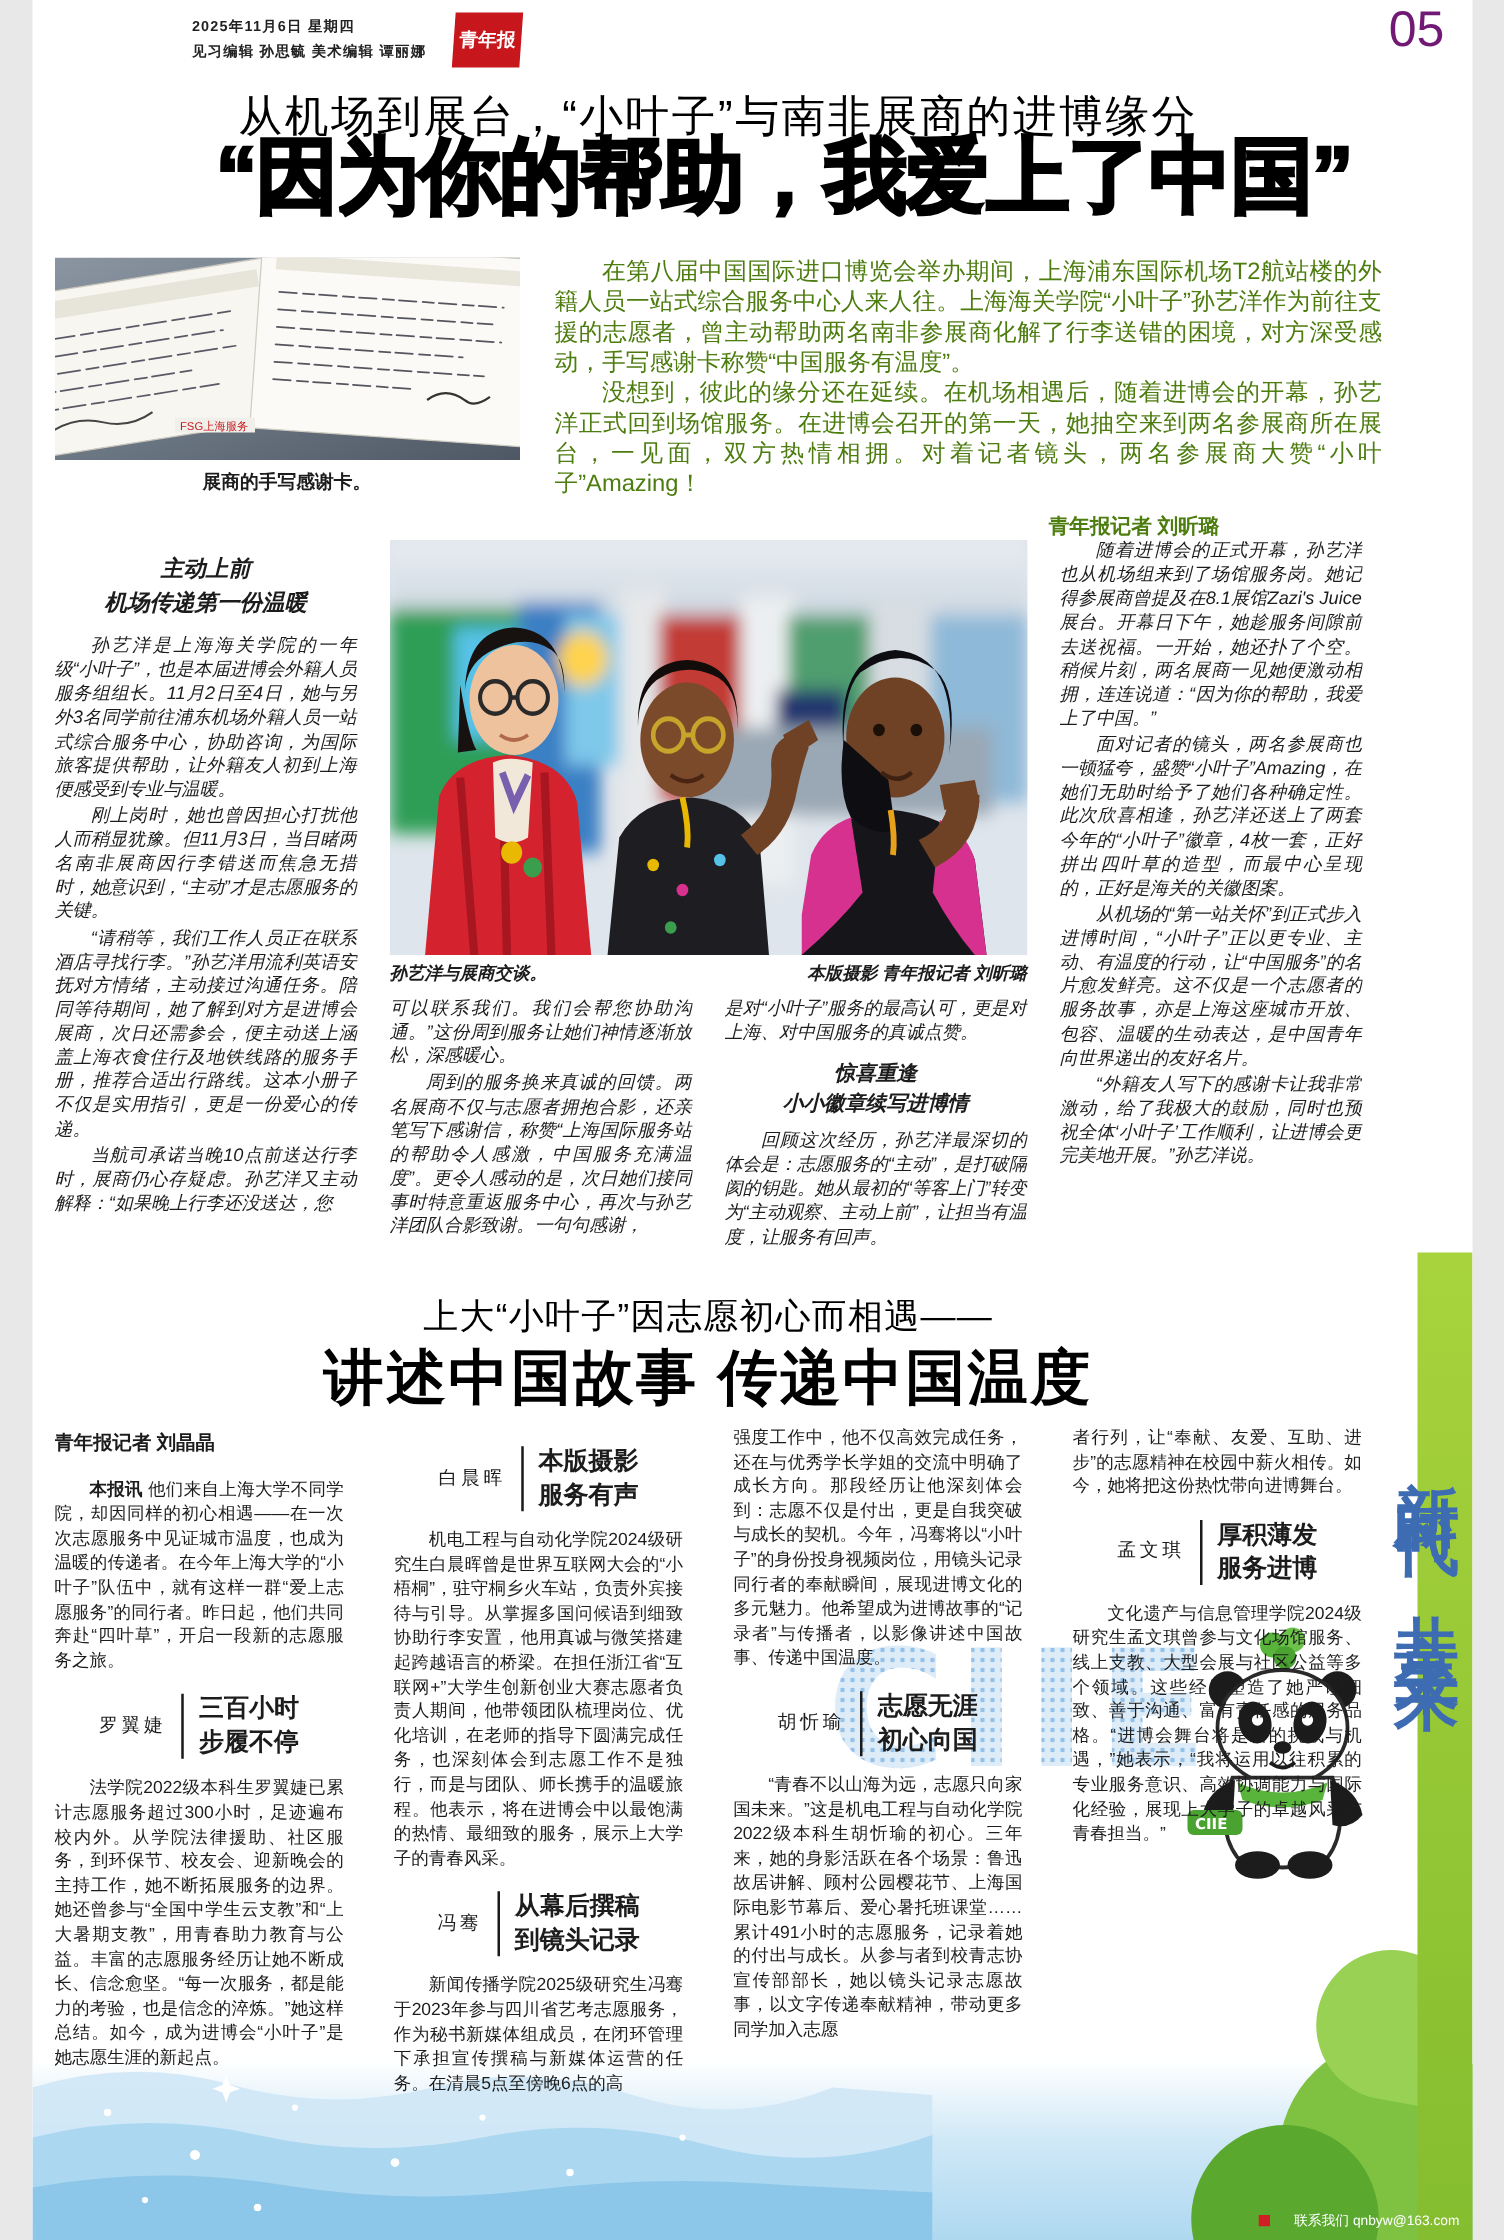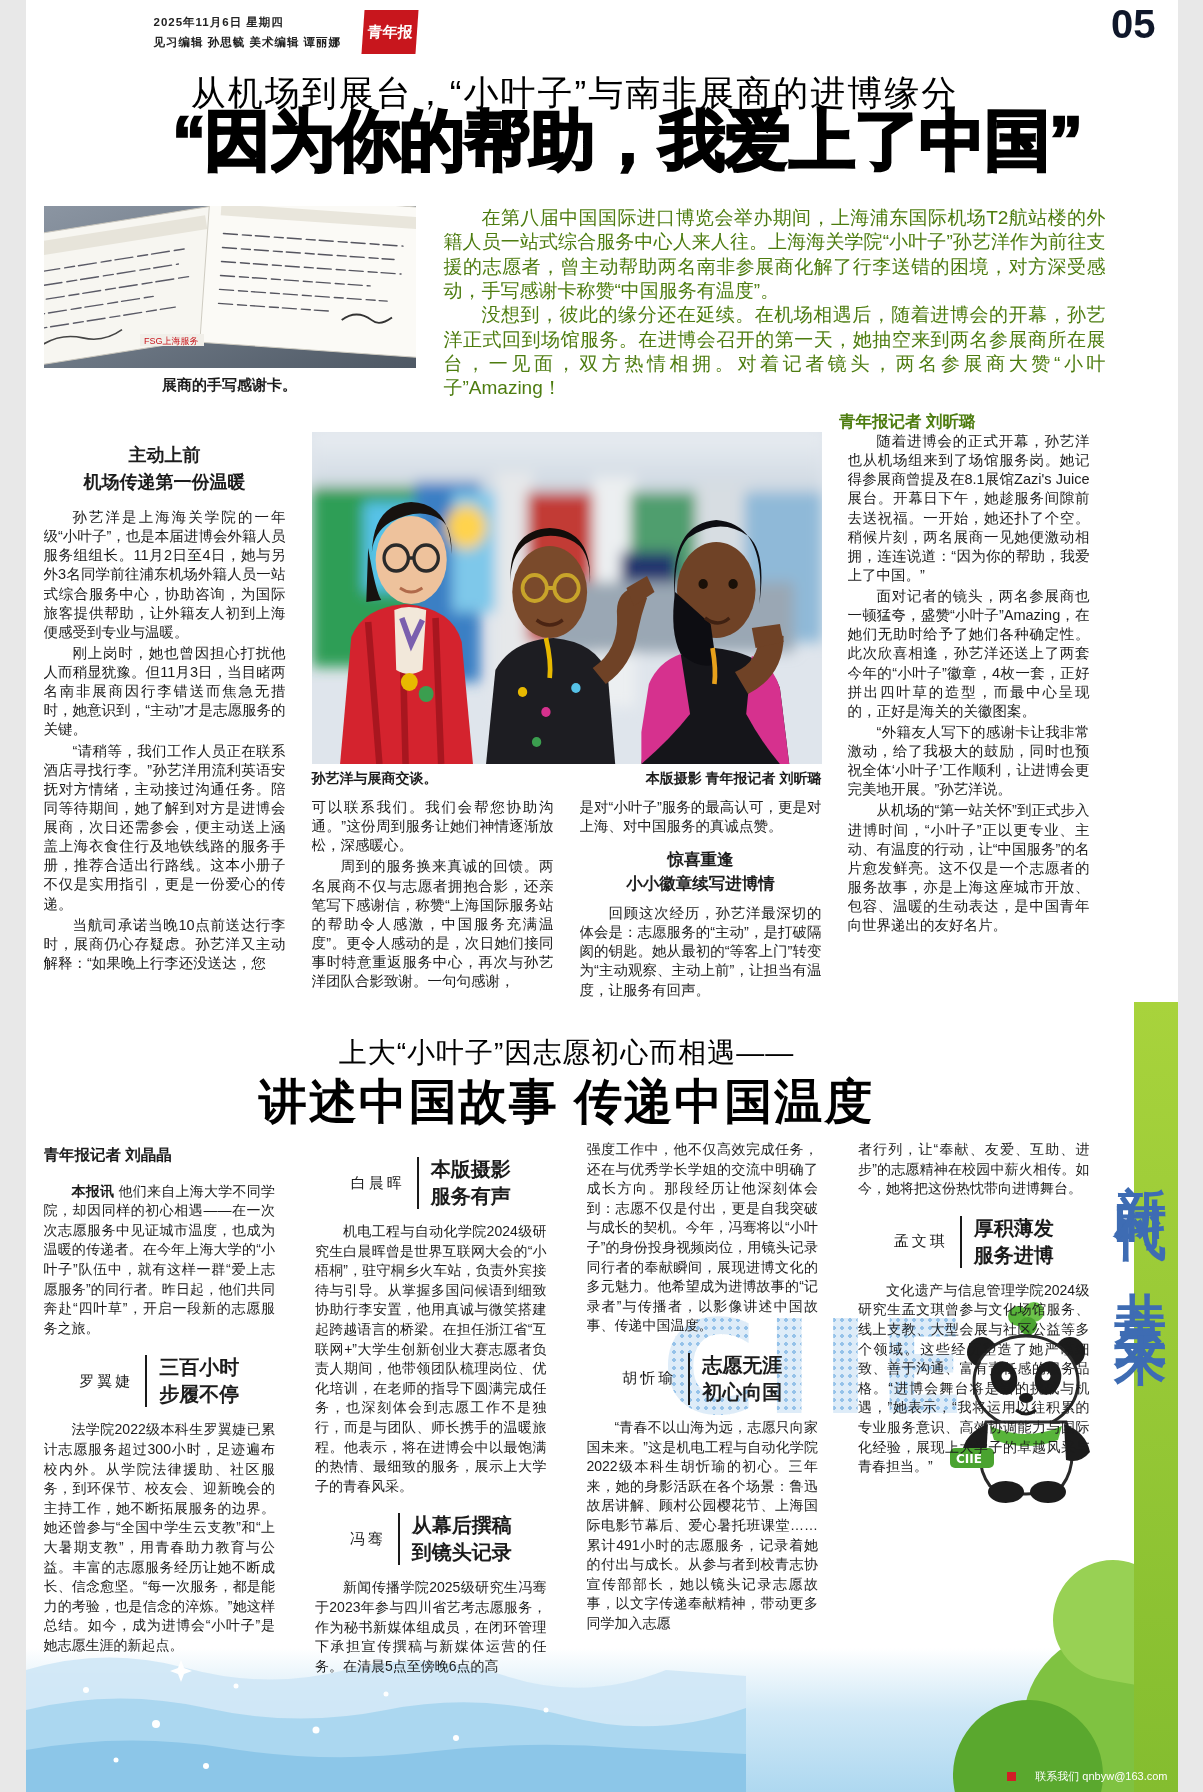--- a/index.html
+++ b/index.html
@@ -4,37 +4,37 @@
 <style>
   html,body{margin:0;padding:0;background:#e8e8e8;}
   .page{position:relative;width:1152px;height:1792px;background:#ffffff;overflow:hidden;
         font-family:"Liberation Sans",sans-serif;color:#1c1c1c;margin:0 auto;}
   
   .masthead-info{position:absolute;left:128px;top:12px;font-size:11.5px;font-weight:bold;
         line-height:1.75;color:#222;letter-spacing:1px;}
   .logo-box{position:absolute;left:337px;top:10px;width:54px;height:44px;background:#c8161d;
         color:#fff;display:flex;align-items:center;justify-content:center;font-size:15px;
         font-weight:bold;font-family:"Liberation Serif",serif;transform:skewX(-4deg);}
-  .page-number{position:absolute;right:22px;top:2px;font-size:40px;color:#0f172a;font-weight:700;}
+  .page-number{position:absolute;right:22px;top:2px;font-size:40px;color:#701a75;font-weight:400;}
   
   .kicker{position:absolute;left:18px;top:70px;width:1062px;text-align:center;font-size:35px;
         font-weight:500;color:#000;letter-spacing:2px;}
   .main-headline{position:absolute;left:0px;top:96px;width:1203px;text-align:center;font-size:66px;
         font-weight:900;color:#000;letter-spacing:-1px;-webkit-text-stroke:2.5px #000;}
   
   .lead-wrap{position:absolute;left:18px;top:206px;width:1062px;display:flex;gap:28px;}
   .cards-block{width:372px;flex:0 0 372px;}
   .cards-img{width:372px;height:162px;display:block;}
   .cards-caption{text-align:center;font-size:15px;font-weight:bold;margin-top:8px;}
   .lead-text{flex:1;font-size:19px;line-height:1.28;text-align:justify;color:#4d7c0f;}
   .lead-text p{margin:0;text-indent:2em;}
   .lead-byline{text-align:right;padding-right:130px;font-weight:bold;font-size:16.5px;margin-top:10px;}
   
   .a1{position:absolute;left:18px;top:432px;width:1046px;height:576px;display:grid;
-      grid-template-columns:repeat(4,1fr);grid-template-rows:360px auto;column-gap:26px;row-gap:6px;}
+      grid-template-columns:repeat(4,1fr);grid-template-rows:360px auto;column-gap:26px;row-gap:6px;font-style:italic;}
   .a1 .bt{font-size:14.5px;line-height:1.32;text-align:justify;}
   .bt p{margin:0 0 2px 0;}
   .bt p.ind{text-indent:2em;}
   .a1-col1{grid-column:1;grid-row:1/3;overflow:hidden;}
   .a1-photo{grid-column:2/4;grid-row:1;}
   .a1-col2{grid-column:2;grid-row:2;overflow:hidden;}
   .a1-col3{grid-column:3;grid-row:2;overflow:hidden;}
   .a1-col4{grid-column:4;grid-row:1/3;overflow:hidden;}
   .col-heading{text-align:center;font-weight:bold;font-size:18px;line-height:1.5;margin:10px 0 12px;}
   .sub-heading{text-align:center;font-weight:bold;font-size:16.5px;line-height:1.45;margin:12px 0 8px;}
@@ -237,22 +237,22 @@
       <div class="sub-heading">
         <div>惊喜重逢</div>
         <div>小小徽章续写进博情</div>
       </div>
       <p class="ind">回顾这次经历，孙艺洋最深切的体会是：志愿服务的“主动”，是打破隔阂的钥匙。她从最初的“等客上门”转变为“主动观察、主动上前”，让担当有温度，让服务有回声。</p>
     </div>
 
     <div class="a1-col4 bt">
       <p class="ind">随着进博会的正式开幕，孙艺洋也从机场组来到了场馆服务岗。她记得参展商曾提及在8.1展馆Zazi's Juice展台。开幕日下午，她趁服务间隙前去送祝福。一开始，她还扑了个空。稍候片刻，两名展商一见她便激动相拥，连连说道：“因为你的帮助，我爱上了中国。”</p>
       <p class="ind">面对记者的镜头，两名参展商也一顿猛夸，盛赞“小叶子”Amazing，在她们无助时给予了她们各种确定性。此次欣喜相逢，孙艺洋还送上了两套今年的“小叶子”徽章，4枚一套，正好拼出四叶草的造型，而最中心呈现的，正好是海关的关徽图案。</p>
+      <p class="ind">从机场的“第一站关怀”到正式步入进博时间，“小叶子”正以更专业、主动、有温度的行动，让“中国服务”的名片愈发鲜亮。这不仅是一个志愿者的服务故事，亦是上海这座城市开放、包容、温暖的生动表达，是中国青年向世界递出的友好名片。</p>
       <p class="ind">“外籍友人写下的感谢卡让我非常激动，给了我极大的鼓励，同时也预祝全体‘小叶子’工作顺利，让进博会更完美地开展。”孙艺洋说。</p>
-      <p class="ind">从机场的“第一站关怀”到正式步入进博时间，“小叶子”正以更专业、主动、有温度的行动，让“中国服务”的名片愈发鲜亮。这不仅是一个志愿者的服务故事，亦是上海这座城市开放、包容、温暖的生动表达，是中国青年向世界递出的友好名片。</p>
     </div>
   </div>
 
   <div class="a2-kicker">上大“小叶子”因志愿初心而相遇——</div>
   <div class="a2-title">讲述中国故事 传递中国温度</div>
 
   <div class="a2">
     <div class="col bt2">
       <div class="a2-byline">青年报记者 刘晶晶</div>
       <p class="ind">

